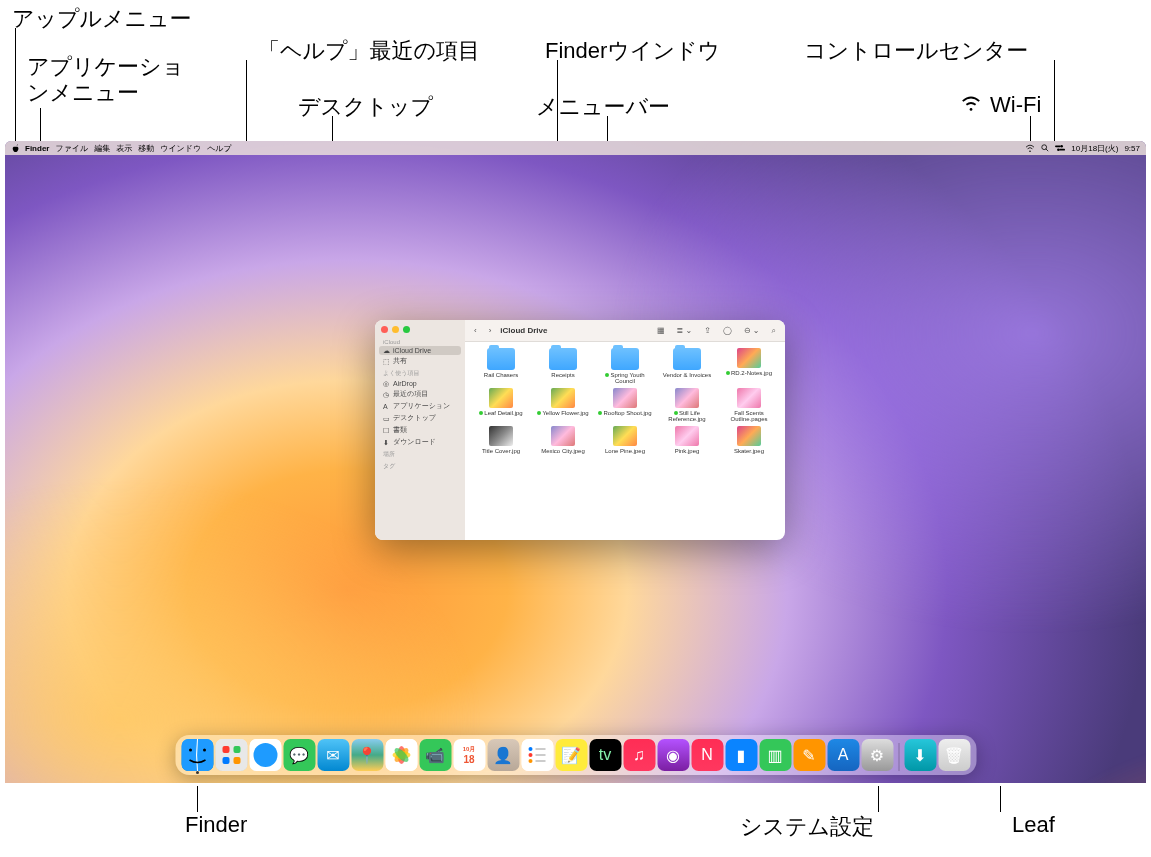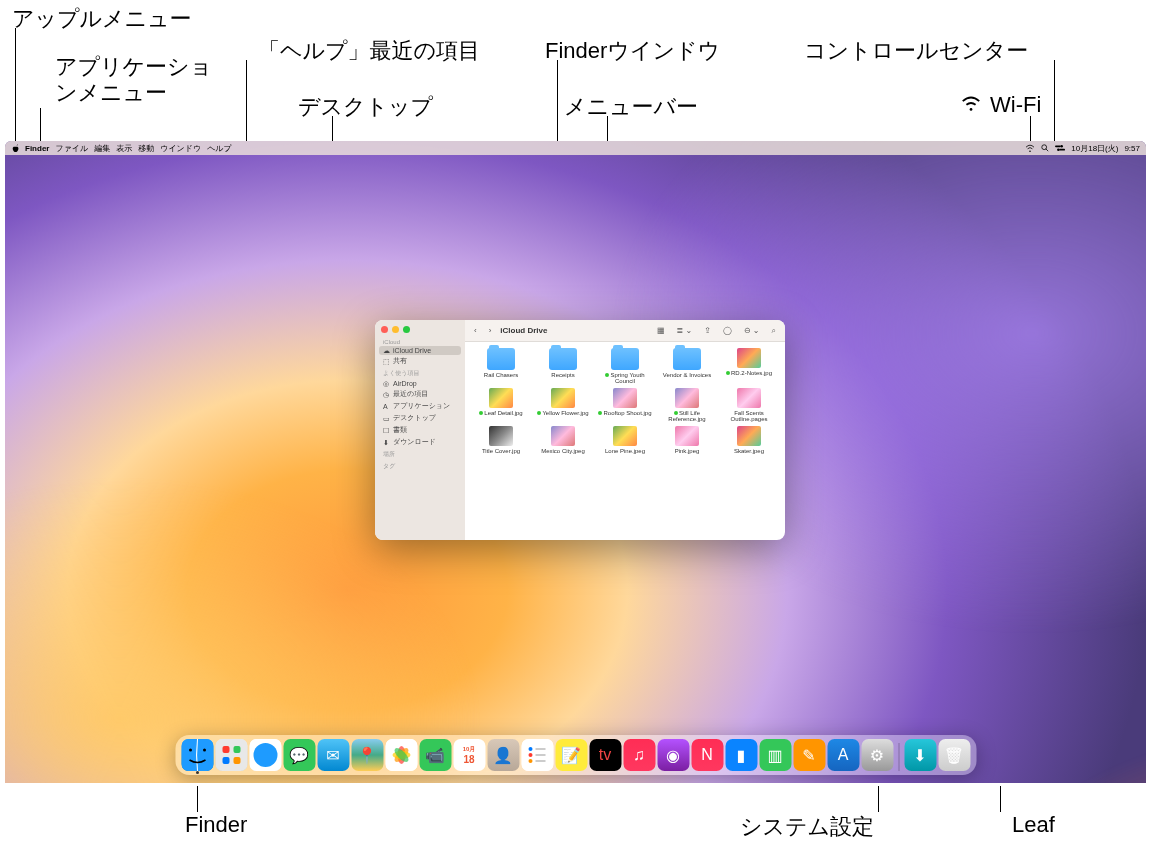--- a/index.html
+++ b/index.html
@@ -88,25 +88,25 @@
 .di-settings { background: linear-gradient(#ddd,#999); }
 .di-downloads { background: linear-gradient(#26c6da,#0097a7); }
 .di-trash { background: linear-gradient(#eee,#ccc); }
 
 svg.ico-small { width:100%; height:100%; }
 </style>
 </head>
 <body>
 
 <div class="callout" style="left:12px; top:4px">アップルメニュー</div>
-<div class="callout" style="left:55px; top:54px; white-space:normal; width:160px; line-height:1.2">アプリケーションメニュー</div>
+<div class="callout" style="left:27px; top:54px; white-space:normal; width:160px; line-height:1.2">アプリケーションメニュー</div>
 <div class="callout" style="left:258px; top:36px">「ヘルプ」最近の項目</div>
 <div class="callout" style="left:298px; top:92px">デスクトップ</div>
 <div class="callout" style="left:545px; top:36px">Finderウインドウ</div>
-<div class="callout" style="left:564px; top:92px">メニューバー</div>
+<div class="callout" style="left:536px; top:92px">メニューバー</div>
 <div class="callout" style="left:804px; top:36px">コントロールセンター</div>
 <div class="callout" style="left:990px; top:92px">Wi-Fi</div>
 <svg class="wifi-icon-call" style="left:960px; top:94px; width:22px; height:18px" viewBox="0 0 24 18">
     <path d="M12 16 L12 16" stroke="#000" stroke-width="3" stroke-linecap="round"></path>
     <path d="M7 11 Q12 7 17 11" stroke="#000" stroke-width="2" fill="none"></path>
     <path d="M3 7 Q12 -1 21 7" stroke="#000" stroke-width="2" fill="none"></path>
   </svg>
 
 <div class="callout" style="left:185px; top:812px">Finder</div>
 <div class="callout" style="left:740px; top:812px">システム設定</div>
@@ -334,21 +334,21 @@
             <rect width="32" height="32" rx="7" fill="#fff"></rect>
             <circle cx="9" cy="10" r="2" fill="#007aff"></circle>
             <circle cx="9" cy="16" r="2" fill="#ff3b30"></circle>
             <circle cx="9" cy="22" r="2" fill="#ff9500"></circle>
             <line x1="14" y1="10" x2="24" y2="10" stroke="#ccc" stroke-width="2"></line>
             <line x1="14" y1="16" x2="24" y2="16" stroke="#ccc" stroke-width="2"></line>
             <line x1="14" y1="22" x2="24" y2="22" stroke="#ccc" stroke-width="2"></line>
           </svg>
         </div>
       <div class="dock-icon di-notes">📝</div>
-      <div class="dock-icon di-tv" style="color:#ef4444">tv</div>
+      <div class="dock-icon di-tv" style="color:#86efac">tv</div>
       <div class="dock-icon di-music">♫</div>
       <div class="dock-icon di-podcasts">◉</div>
       <div class="dock-icon di-news">N</div>
       <div class="dock-icon di-keynote">▮</div>
       <div class="dock-icon di-numbers">▥</div>
       <div class="dock-icon di-pages">✎</div>
       <div class="dock-icon di-appstore">A</div>
       <div class="dock-icon di-settings">⚙</div>
       <div class="dock-sep"></div>
       <div class="dock-icon di-downloads">⬇</div>

